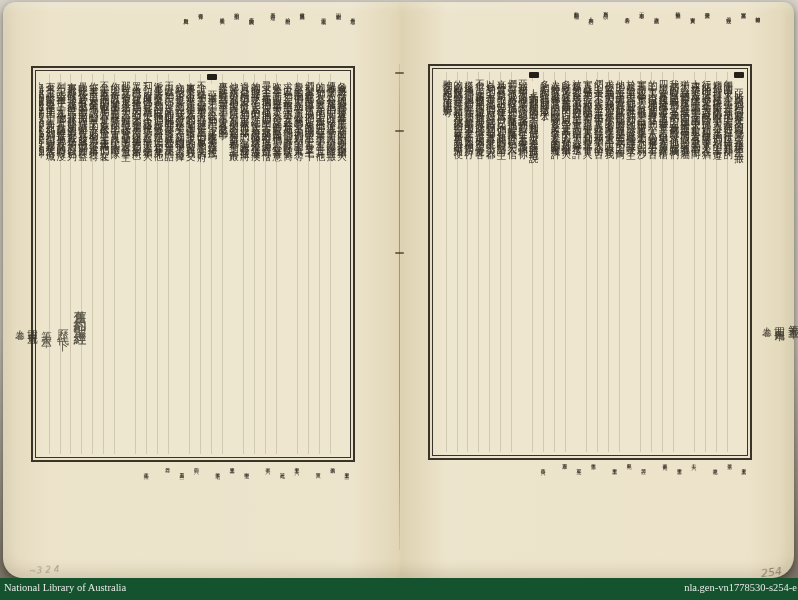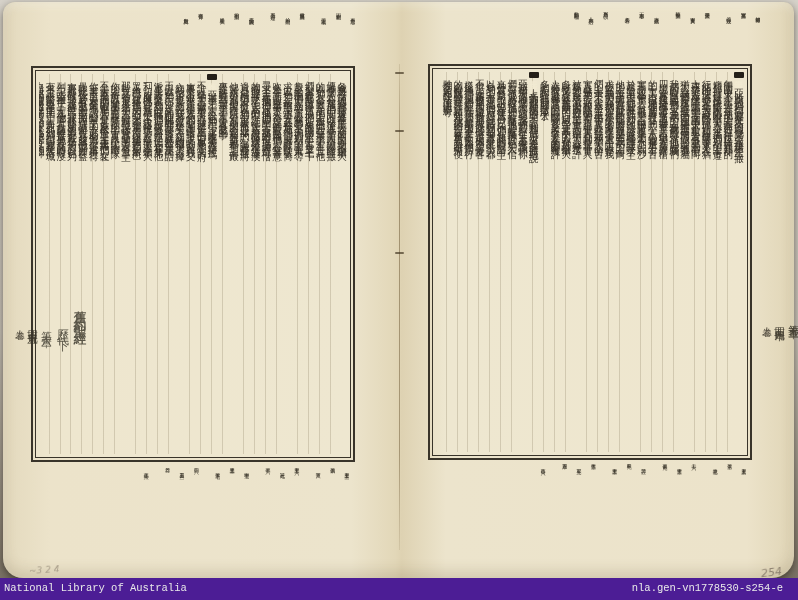--- a/index.html
+++ b/index.html
@@ -64,25 +64,25 @@
   .notes-bottom-left{left:34px;top:462px;width:312px;height:68px;}
   .notes-bottom-right{left:431px;top:458px;width:312px;height:68px;}
   .notes-bottom-left .note,.notes-bottom-right .note{font-size:4.8px;line-height:5.4px;}
   
   .hand{position:absolute;color:#8d8170;font-family:"DejaVu Sans","Liberation Sans",sans-serif;
     font-style:italic;filter:blur(.3px);}
   .hand-254{left:758px;top:564px;font-size:11px;transform:rotate(-7deg);}
   .hand-left{left:26px;top:563px;font-size:9px;transform:rotate(-4deg);color:#a89d89;}
   
   .footerbar{
-    position:absolute;left:0;bottom:0;width:798px;height:22px;background:#4c1d95;
-    font-family:Liberation Mono, monospace;color:#e9e9e9;font-size:10.5px;
+    position:absolute;left:0;bottom:0;width:798px;height:22px;background:#14532d;
+    font-family:Liberation Serif, serif;color:#e9e9e9;font-size:10.5px;
   }
   .footerbar .fl{position:absolute;left:4px;top:4px;}
-  .footerbar .fr{position:absolute;right:15px;top:4px;margin-left:32px;}
+  .footerbar .fr{position:absolute;right:1px;top:4px;margin-left:32px;}
 </style>
 </head>
 <body>
 
 <div class="book">
 
   <div class="fold-line"></div>
   <div class="fold-tick" style="top:70px;"></div>
   <div class="fold-tick" style="top:128px;"></div>
   <div class="fold-tick" style="top:250px;"></div>

